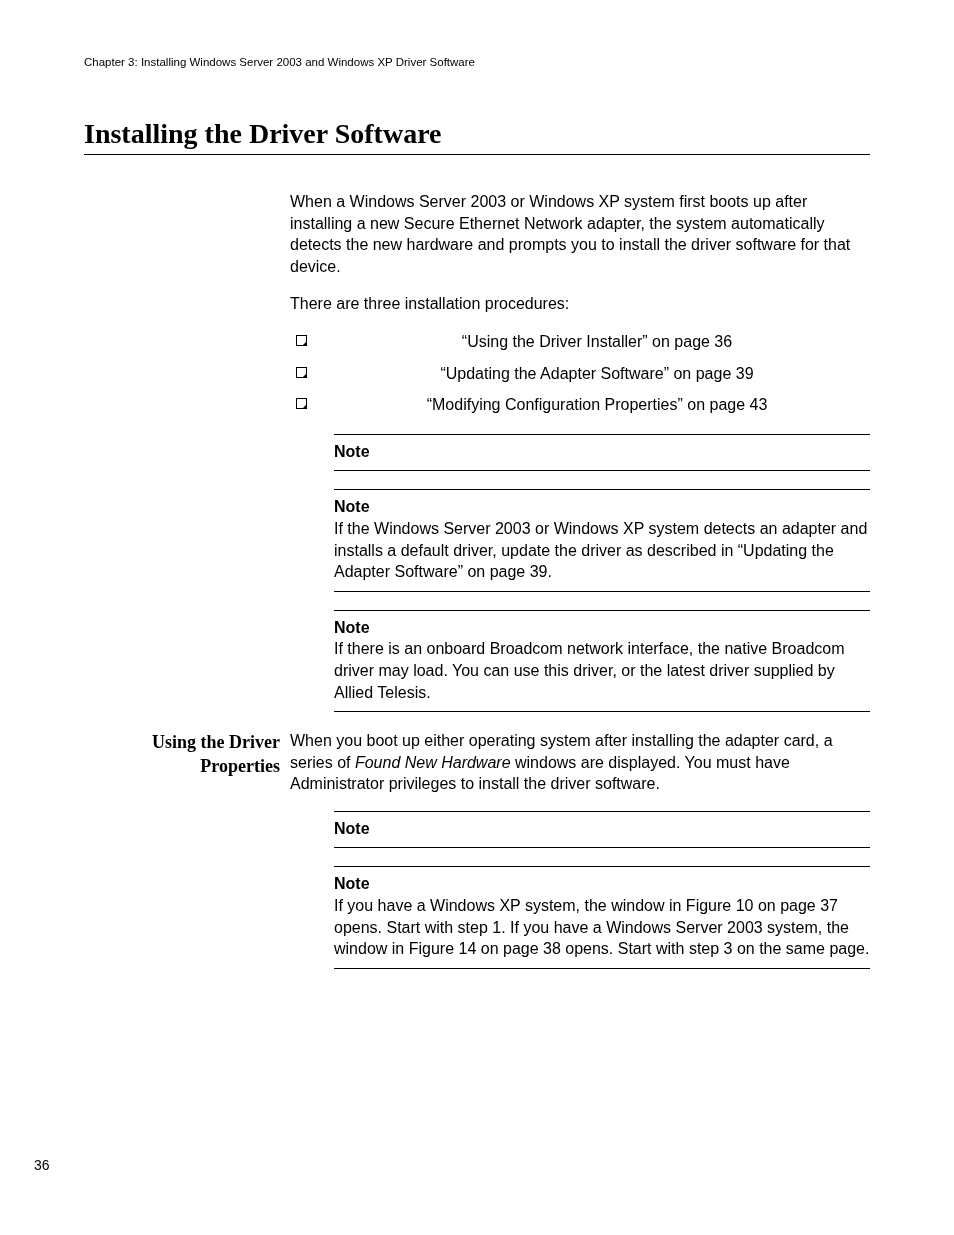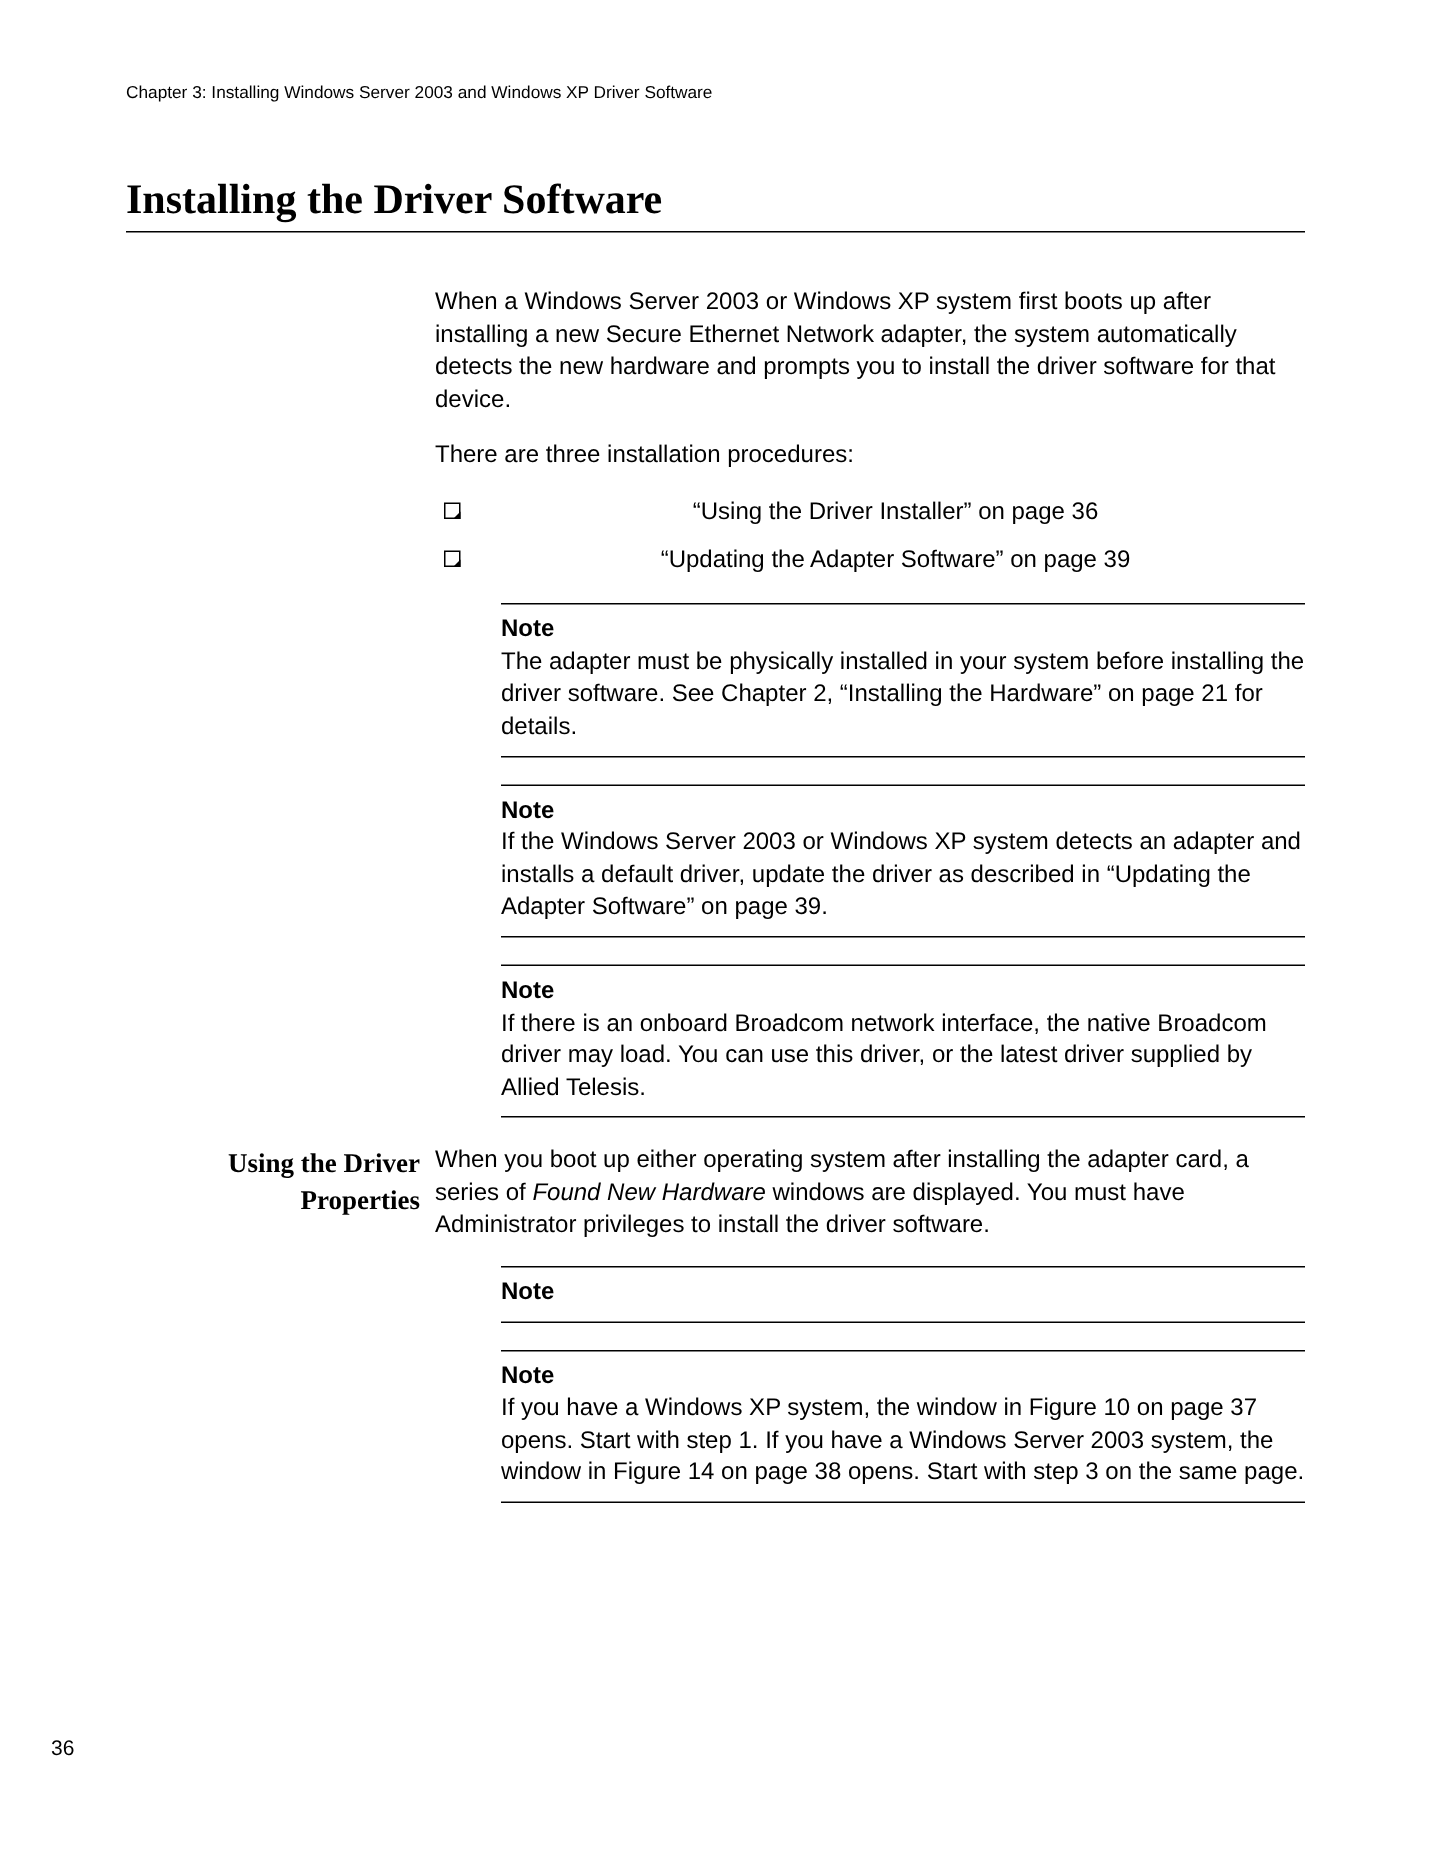--- a/index.html
+++ b/index.html
@@ -117,25 +117,28 @@
       <p class="para">There are three installation procedures:</p>
       <ul class="proc">
         <li>
           <span class="bullet"></span>
           <span>“Using the Driver Installer” on page 36</span>
         </li>
         <li>
           <span class="bullet"></span>
           <span>“Updating the Adapter Software” on page 39</span>
         </li>
+        <li>
+          <span class="bullet"></span>
+          <span>“Modifying Configuration Properties” on page 43</span>
+        </li>
       </ul>
 
       <div class="note-block">
         <div class="note-title">Note</div>
-        <div class="note-body">The adapter must be physically installed in your system before installing the driver software. See Chapter 2, “Installing the Hardware” on page 21 for details.</div>
       </div>
       <div class="note-block">
         <div class="note-title">Note</div>
         <div class="note-body">If the Windows Server 2003 or Windows XP system detects an adapter and installs a default driver, update the driver as described in “Updating the Adapter Software” on page 39.</div>
       </div>
       <div class="note-block">
         <div class="note-title">Note</div>
         <div class="note-body">If there is an onboard Broadcom network interface, the native Broadcom driver may load. You can use this driver, or the latest driver supplied by Allied Telesis.</div>
       </div>
     </div>

